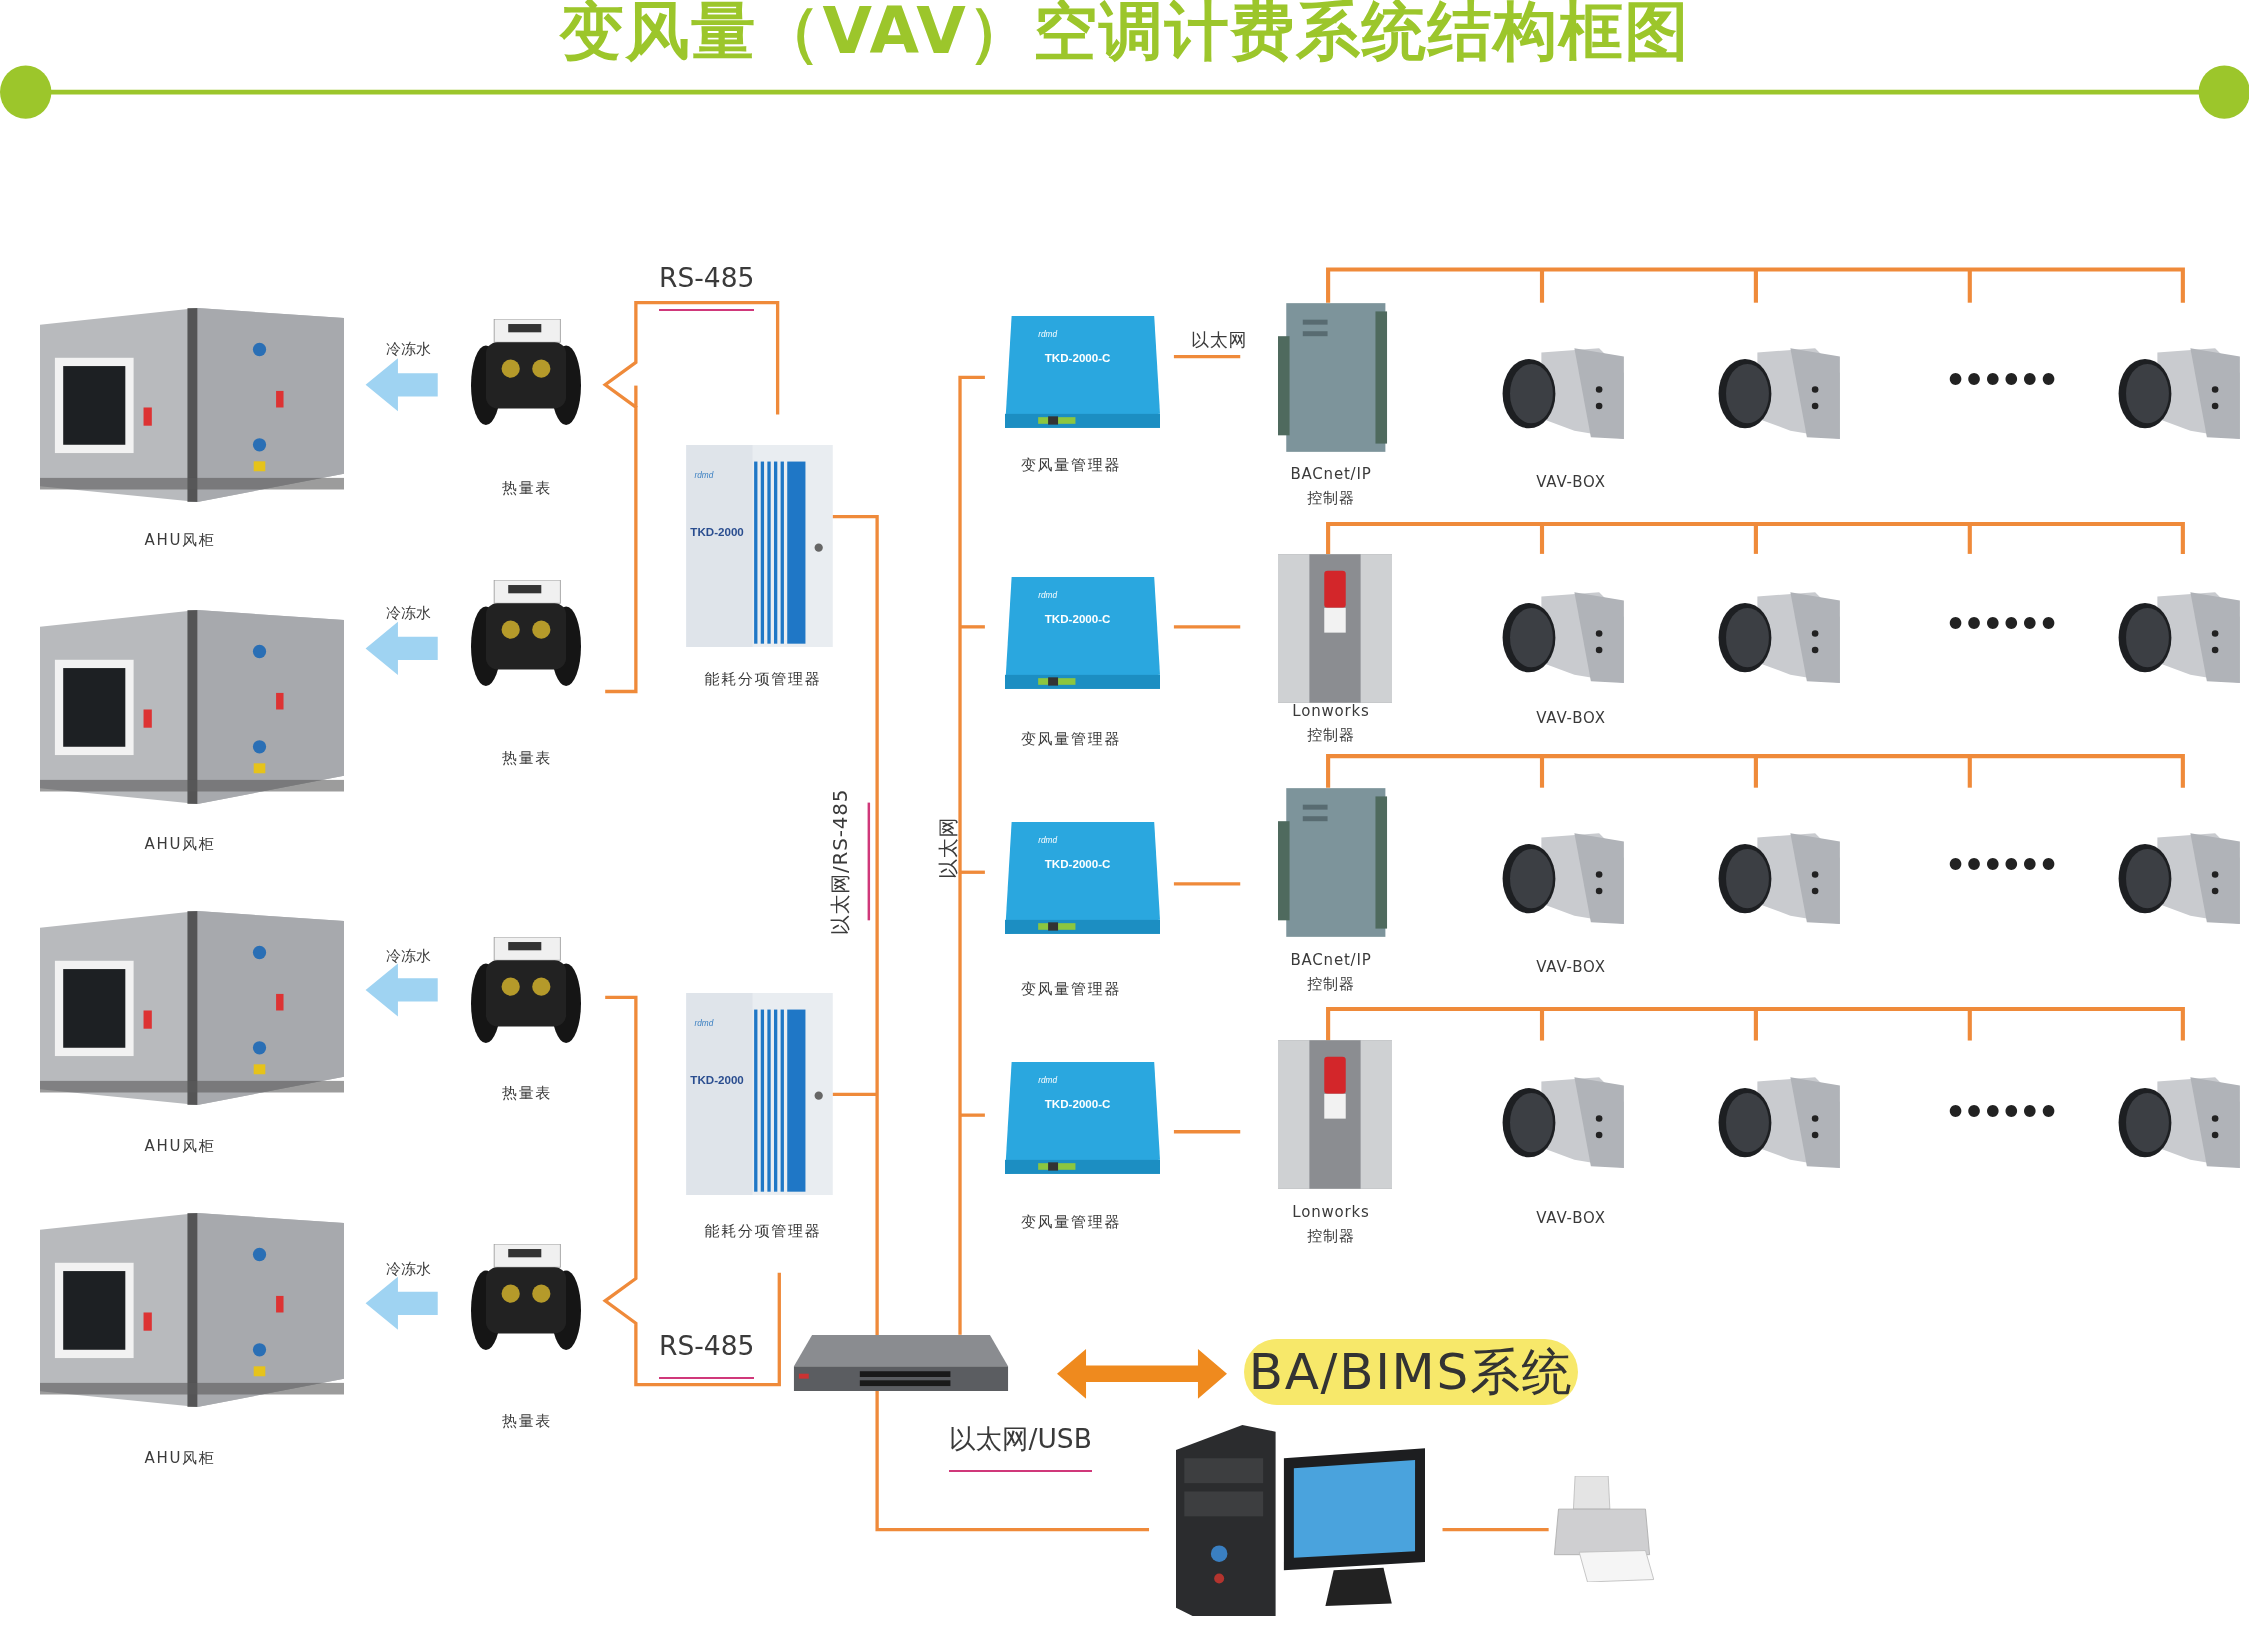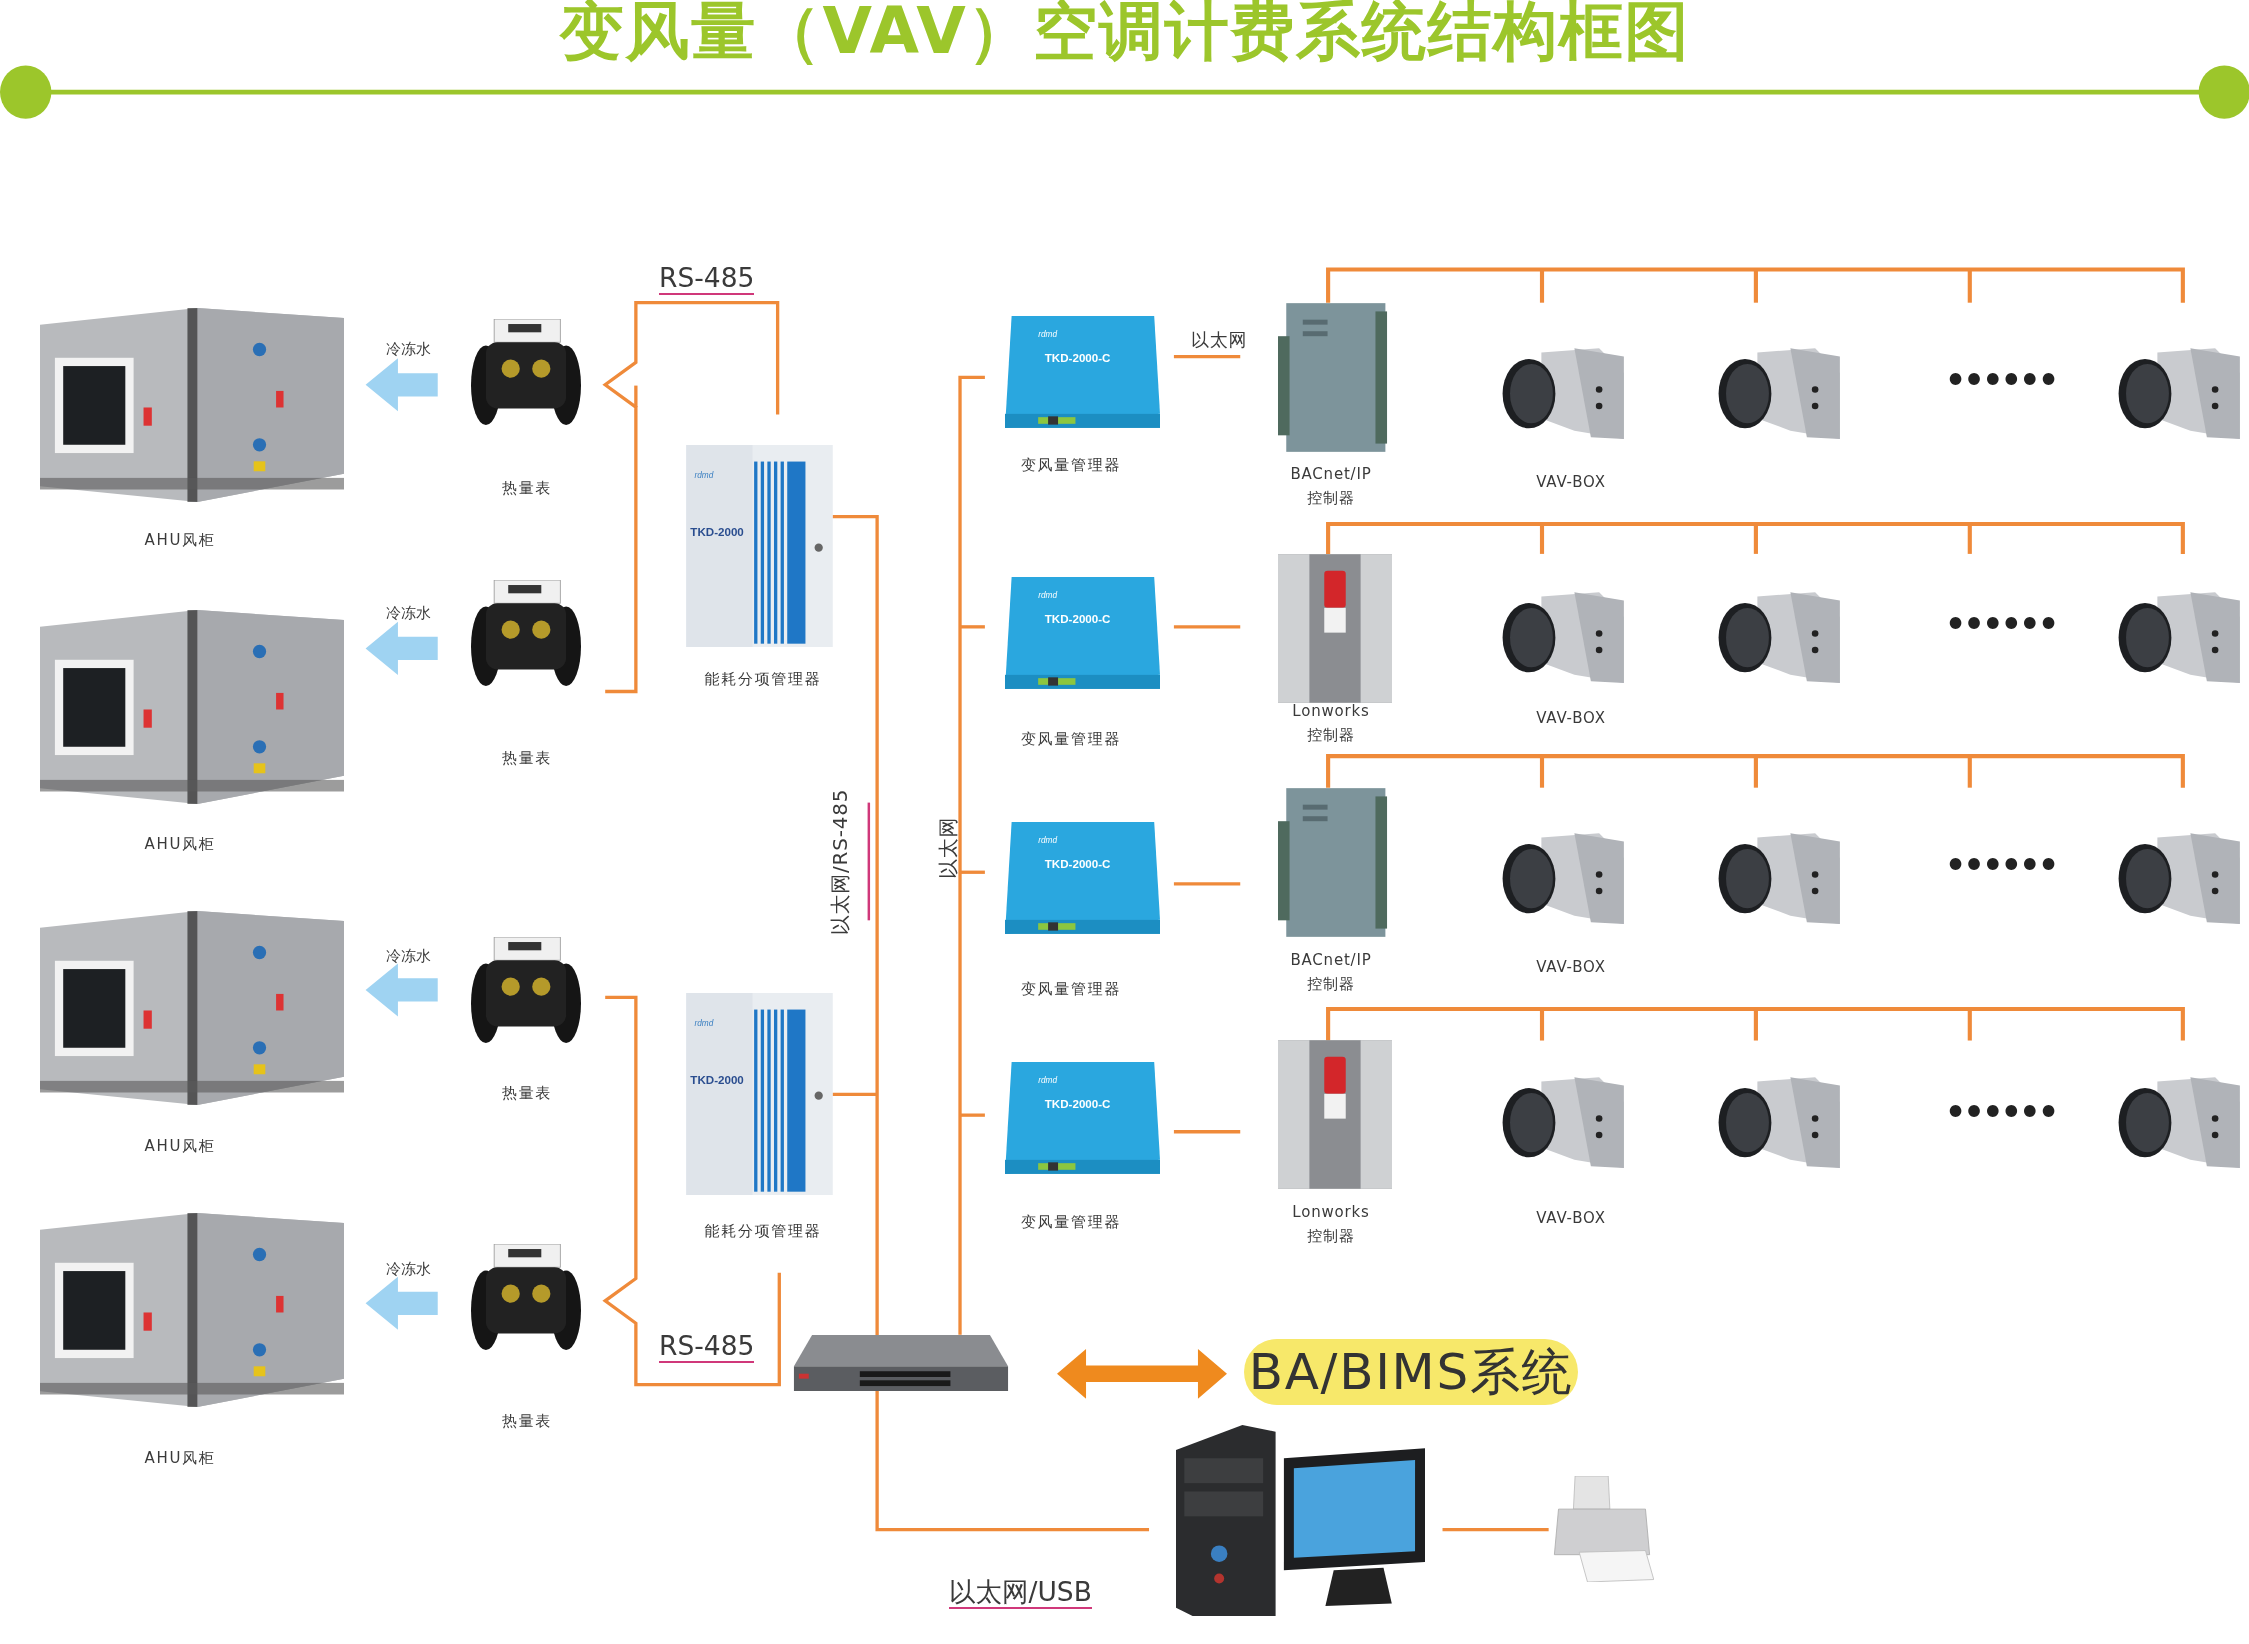--- a/index.html
+++ b/index.html
@@ -3,21 +3,21 @@
 <meta charset="utf-8">
 <style>
   html,body{margin:0;padding:0;background:#ffffff;}
   body{width:2250px;height:1645px;position:relative;overflow:hidden;font-family:"DejaVu Sans","Liberation Sans",sans-serif;color:#333;}
   .abs{position:absolute;}
   #title{left:0;width:2250px;top:0;text-align:center;font-size:64px;font-weight:bold;color:#9cc62b;letter-spacing:1.7px;line-height:63px;}
   #wires{position:absolute;left:0;top:0;}
   .lbl{position:absolute;font-size:15px;color:#3a3a3a;white-space:nowrap;letter-spacing:1.7px;}
   .lbl.c{transform:translateX(-50%);text-align:center;}
   .net-lbl{position:absolute;font-size:26.5px;color:#3a3a3a;white-space:nowrap;}
-  .ul{border-bottom:2.5px solid #d0387a;padding-bottom:0;}
+  .ul{border-bottom:2.5px solid #d0387a;padding-bottom:16px;}
   .dots{position:absolute;font-size:33px;color:#222;letter-spacing:-2.5px;font-weight:bold;}
   #switch{left:793px;top:1335px;width:216px;height:56px;}
   #pill{left:1244px;top:1339px;width:334px;height:66px;border-radius:33px;background:#f7e86a;display:flex;align-items:center;justify-content:center;font-size:50px;color:#333;letter-spacing:1.7px;}
   #computer{left:1176px;top:1425px;width:249px;height:191px;}
   #printer{left:1550px;top:1476px;width:104px;height:106px;}
 </style>
 </head>
 <body>
 
 <div id="title" class="abs">变风量（VAV）空调计费系统结构框图</div>
@@ -187,21 +187,21 @@
       <circle cx="85" cy="60" r="11" fill="#b59a2a"></circle>
     </svg>
     <div class="lbl c" style="left: 527px; top: 1412px;">热量表</div>
   </div>
 
 <div class="net-lbl" style="left:659px;top:262px;"><span class="ul">RS-485</span></div>
 <div class="net-lbl" style="left:659px;top:1330px;"><span class="ul">RS-485</span></div>
 <div class="lbl" style="left:827px;top:862px;transform:rotate(-90deg) translate(-50%,0);transform-origin:left top;font-size:20px;letter-spacing:0.8px;">以太网/RS-485</div>
 <div class="lbl" style="left:935px;top:879px;transform:rotate(-90deg);transform-origin:left top;font-size:20px;letter-spacing:0.8px;">以太网</div>
 <div class="lbl" style="left:1191px;top:328px;font-size:18px;letter-spacing:0.8px;">以太网</div>
-<div class="net-lbl" style="left:949px;top:1574px;"><span class="ul">以太网/USB</span></div>
+<div class="net-lbl" style="left:949px;top:1421px;"><span class="ul">以太网/USB</span></div>
 
 <div id="cabinets">
     <svg viewBox="0 0 177 244" style="position: absolute; left: 686px; top: 445px; width: 147px; height: 202px;">
       <rect x="0" y="0" width="177" height="244" fill="#e9edf1"></rect>
       <rect x="0" y="0" width="80" height="244" fill="#dfe4ea"></rect>
       <g fill="#1f77c6">
         <rect x="82" y="20" width="4" height="220"></rect>
         <rect x="90" y="20" width="4" height="220"></rect>
         <rect x="98" y="20" width="4" height="220"></rect>
         <rect x="106" y="20" width="4" height="220"></rect>

